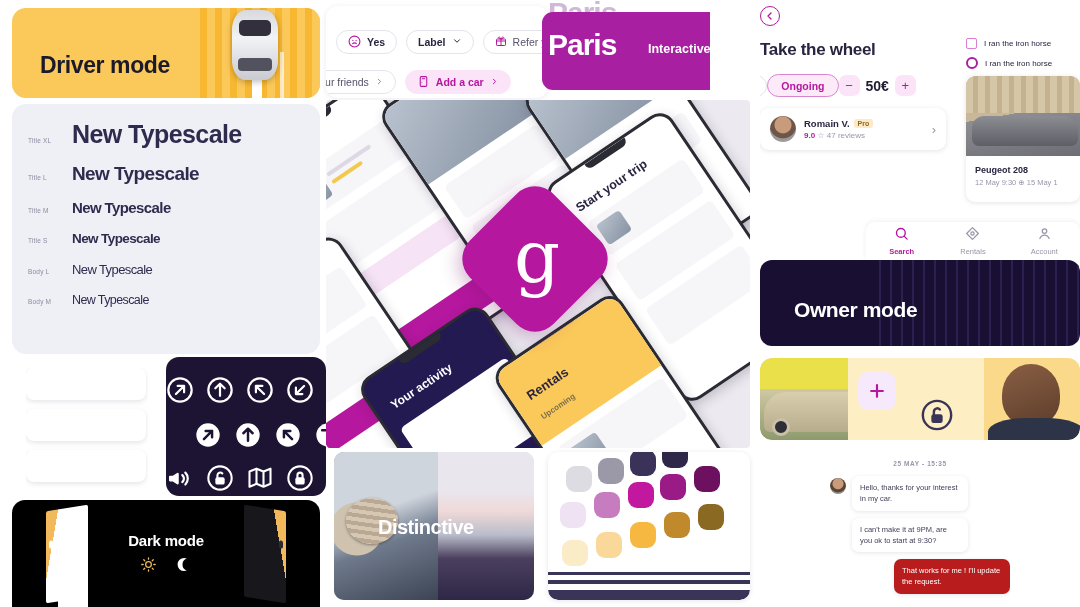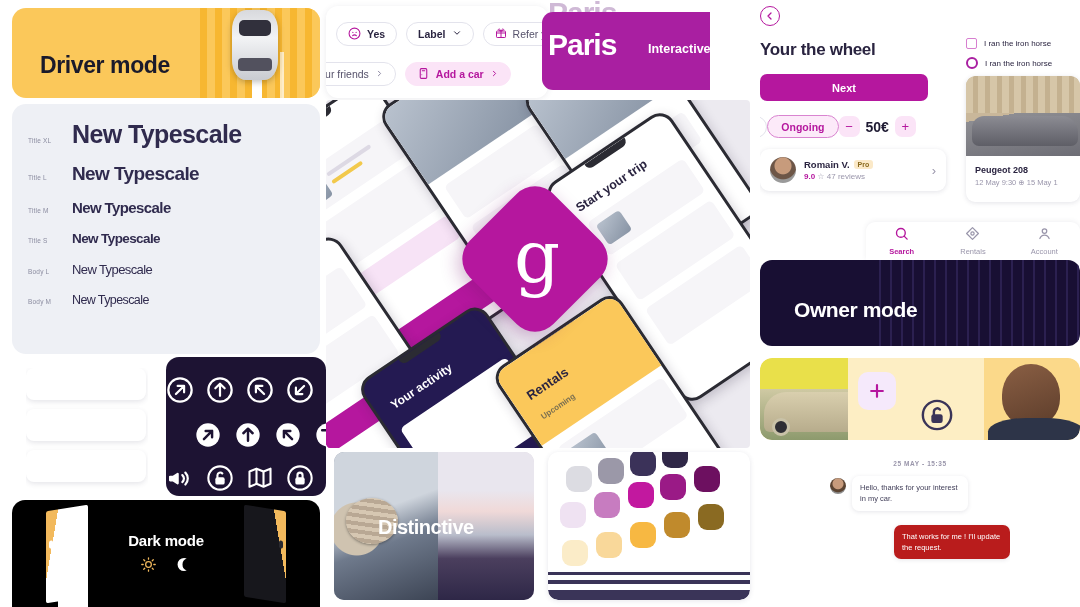--- a/index.html
+++ b/index.html
@@ -122,21 +122,21 @@
     position: absolute; left: 0; right: 0; top: 56px;
     display: flex; justify-content: center; gap: 18px; align-items: center;
   }
 
   
   #components {
     left: 326px; top: 6px; width: 222px; height: 92px;
     background: #fff; border-radius: 12px;
     box-shadow: 0 1px 6px rgba(60,60,90,.10);
   }
-  .comp-row { position: absolute; display: flex; align-items: center; gap: 9px; }
+  .comp-row { position: absolute; display: flex; align-items: center; gap: 9px; margin-top: 8px; }
   .comp-row.a { top: 16px; left: 10px; }
   .comp-row.b { top: 56px; left: -24px; }
   .chip {
     display: flex; align-items: center; gap: 6px;
     border: 1.4px solid #e3e3ec; border-radius: 16px;
     height: 24px; padding: 0 11px; background: #fff;
     font-size: 10.5px; font-weight: bold; color: #2a2440; white-space: nowrap;
   }
   .chip.filled {
     background: #fbe4f7; border-color: #fbe4f7; color: #b5179e;
@@ -732,22 +732,21 @@
     <div class="bar" style="top:128px; height:4px;"></div>
     <div class="bar" style="top:138px; height:10px; border-radius:0 0 10px 10px;"></div>
   </div>
 
   <div class="tile" id="takewheel">
     <div class="back-circle">
       <svg width="12" height="12" viewBox="0 0 24 24" fill="none" stroke="#b5179e" stroke-width="2.6" stroke-linecap="round" stroke-linejoin="round">
           <path d="M14 6l-6 6 6 6"></path>
         </svg>
     </div>
-    <div class="tw-title">Your the wheel</div>
-    <button class="btn-primary">Next</button>
+    <div class="tw-title">Take the wheel</div>
     <div class="tw-ctrls">
       <div class="pill-ghost" style="margin-left:-26px;">ing</div>
       <div class="pill-active">Ongoing</div>
       <div class="stepper">
         <div class="step-btn">−</div>
         <div class="step-val">50€</div>
         <div class="step-btn">+</div>
       </div>
     </div>
     <div class="user-card">
@@ -846,19 +845,20 @@
   </div>
 
   <div class="tile" id="chat">
     <div class="chat-date">25 MAY - 15:35</div>
     <div class="msg-row">
       <div class="msg-avatar"></div>
       <div class="bubble">Hello, thanks for your interest in my car.</div>
     </div>
     <div class="msg-row">
       <div style="width:16px; flex:0 0 16px;"></div>
+      <div class="bubble">I can't make it at 9PM, are you ok to start at 9:30?</div>
     </div>
     <div class="msg-row right">
       <div class="bubble me">That works for me ! I'll update the request.</div>
     </div>
   </div>
 
 </div>
 
 </body></html>

